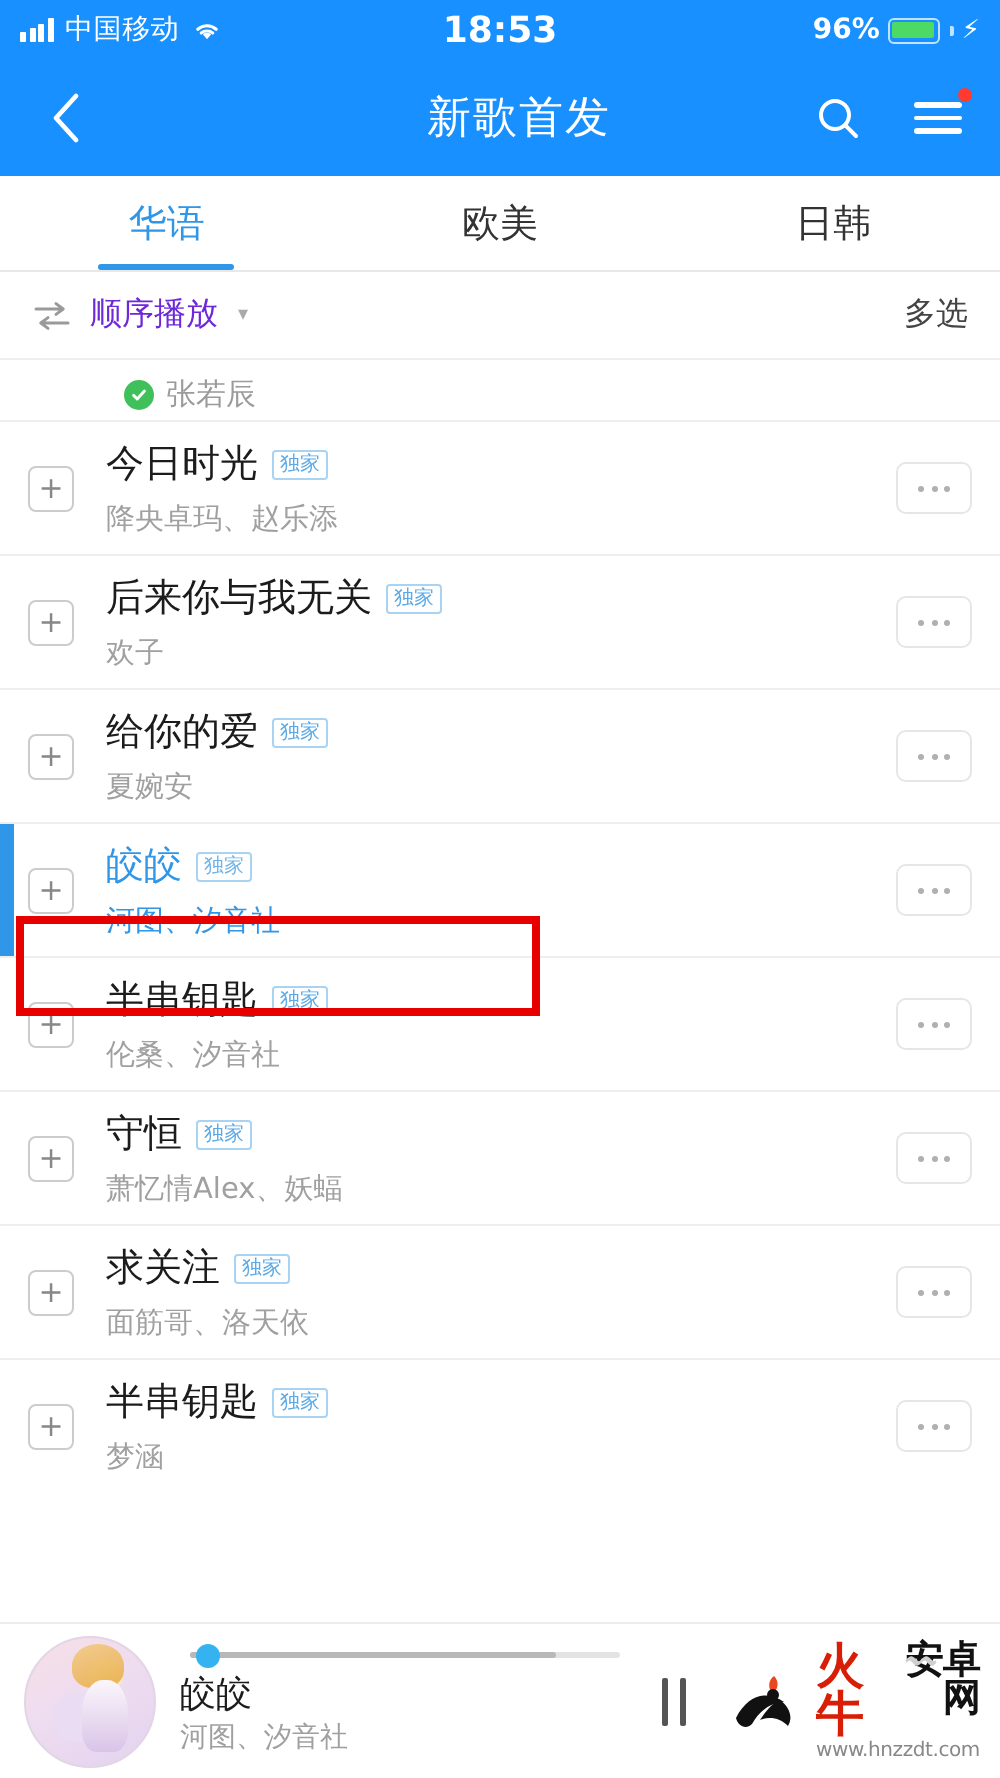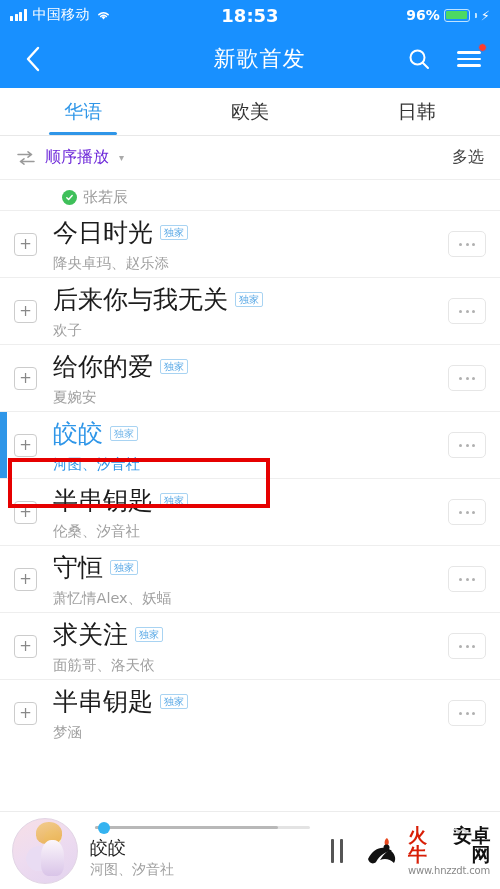--- a/index.html
+++ b/index.html
@@ -104,21 +104,21 @@
     position: relative; background: #fff;
   }
   .row .add-btn {
     width: 23px; height: 23px; border: 1px solid #ccc; border-radius: 4px;
     display: flex; align-items: center; justify-content: center;
     color: #888; font-size: 15px; line-height: 1; flex: none; margin-right: 16px;
     cursor: pointer;
   }
   .row-mid { flex: 1; min-width: 0; display: flex; flex-direction: column; gap: 5px; }
   .title-line { display: flex; align-items: center; gap: 7px; }
-  .song-title { font-size: 25px; color: #1c1c1c; white-space: nowrap; }
+  .song-title { font-size: 19px; color: #1c1c1c; white-space: nowrap; }
   .row.playing .song-title,
   .row.playing .song-artist { color: #2f96e8; }
   .excl-badge {
     font-size: 10px; color: #5aa9e6; border: 1px solid #a8d3f2;
     border-radius: 2px; padding: 1px 3px; line-height: 1.1; flex: none;
   }
   .row.playing .excl-badge { color: #6fb4e8; border-color: #a8d3f2; }
   .song-artist { font-size: 14.5px; color: #a0a0a0; white-space: nowrap; }
   .more-btn {
     width: 38px; height: 26px; border: 1px solid #e6e6e6; border-radius: 5px;
@@ -179,21 +179,21 @@
   .pause-btn i { width: 3px; height: 24px; background: #555; display: block; border-radius: 1px; }
 
   
   .watermark {
     flex: none; display: flex; align-items: center; gap: 4px;
     width: 128px; height: 62px; position: relative;
   }
   .wm-mark { width: 44px; height: 44px; position: relative; flex: none; }
   .wm-text { display: flex; flex-direction: column; line-height: 1; }
   .wm-main { display: flex; }
-  .wm-red { font-size: 19px; font-weight: bold; color: #d81e06; letter-spacing: -.5px; }
+  .wm-red { font-size: 24px; font-weight: bold; color: #d81e06; letter-spacing: -.5px; }
   .wm-dark { font-size: 19px; font-weight: bold; color: #111; letter-spacing: -.5px; text-align: right; }
   .wm-url { font-size: 10px; color: #888; margin-top: 2px; letter-spacing: -.2px; }
   .wm-wave {
     position: absolute; right: 20px; top: -2px; color: #cfcfcf; font-size: 15px;
   }
 </style>
 </head>
 <body>
 
 <div id="app">

